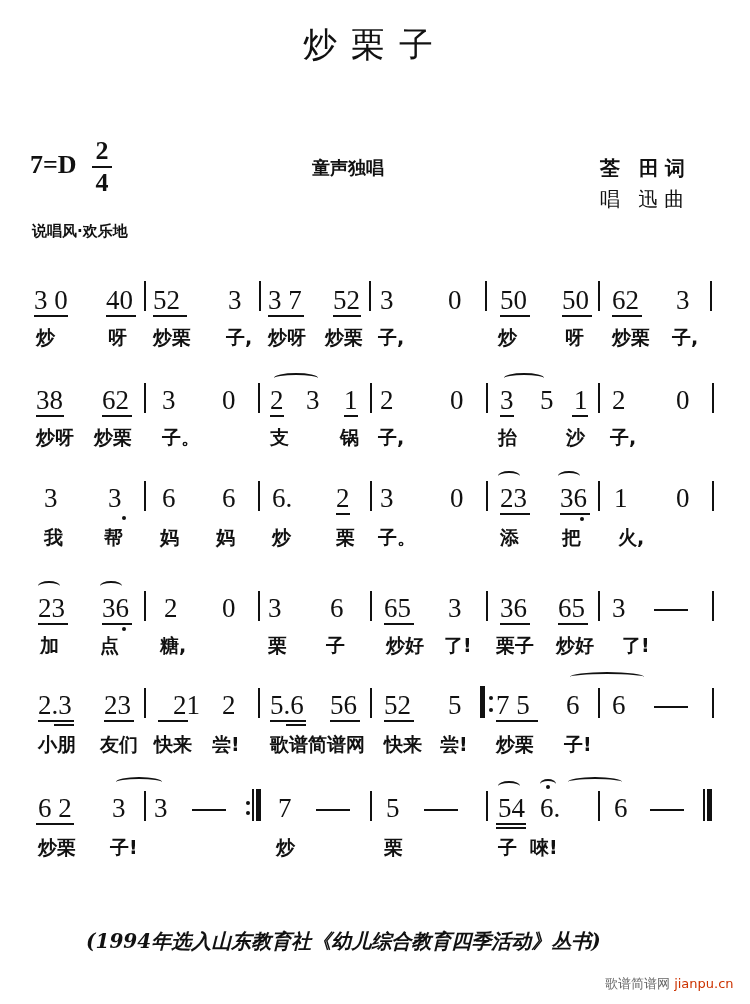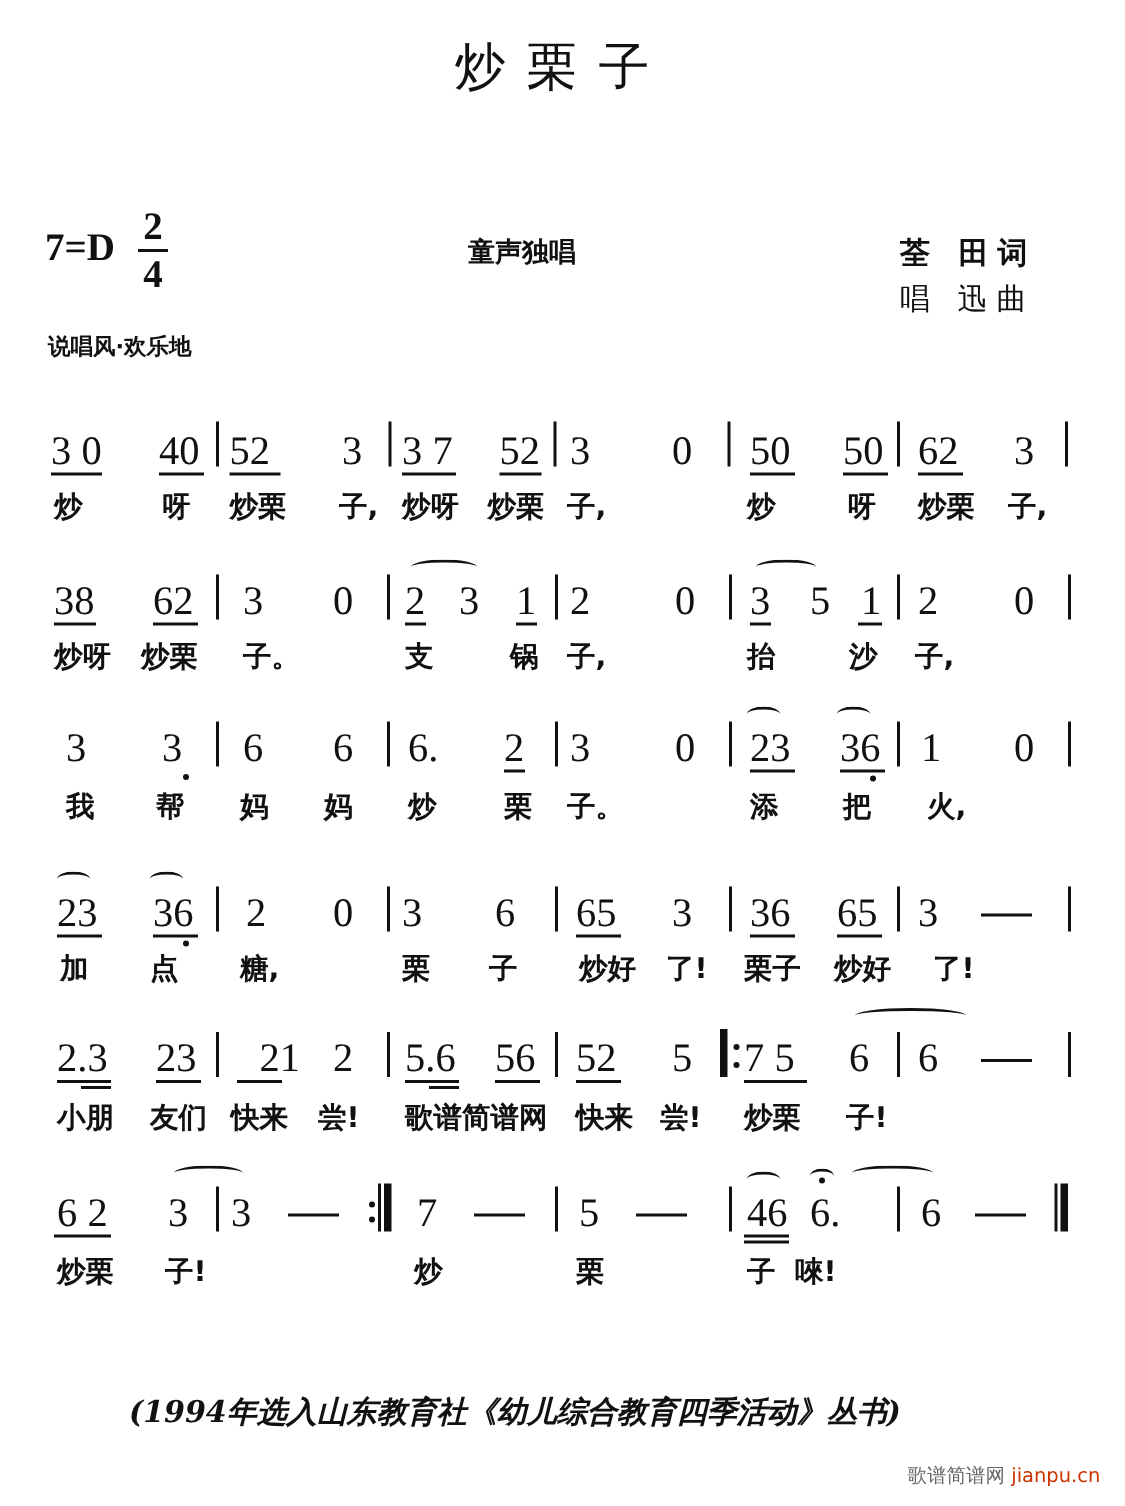--- a/index.html
+++ b/index.html
@@ -257,21 +257,21 @@
   <div class="dot" style="left:246px;top:18px"></div>
   <div class="bl" style="left:252px;top:-4px;height:32px"></div>
   <div class="ul" style="left:256px;top:-4px;width:5px;height:32px"></div>
   <span class="n" style="left:278px;top:0">7</span>
   <div class="dash" style="left:316px;top:16px"></div>
   <div class="bl" style="left:370px;top:-2px"></div>
   <span class="n" style="left:386px;top:0">5</span>
   <div class="dash" style="left:424px;top:16px"></div>
   <div class="bl" style="left:486px;top:-2px"></div>
   <div class="slur" style="left:498px;top:-12px;width:22px"></div>
-  <span class="n" style="left:498px;top:0">46</span>
+  <span class="n" style="left:498px;top:0">54</span>
   <div class="ul" style="left:496px;top:30px;width:30px"></div>
   <div class="ul" style="left:496px;top:34px;width:30px"></div>
   <div class="slur" style="left:540px;top:-14px;width:16px"></div>
   <div class="dot" style="left:546px;top:-8px"></div>
   <span class="n" style="left:540px;top:0">6.</span>
   <div class="slur" style="left:568px;top:-16px;width:54px"></div>
   <div class="bl" style="left:598px;top:-2px"></div>
   <span class="n" style="left:614px;top:0">6</span>
   <div class="dash" style="left:650px;top:16px"></div>
   <div class="bl" style="left:703px;top:-4px;height:32px"></div>

